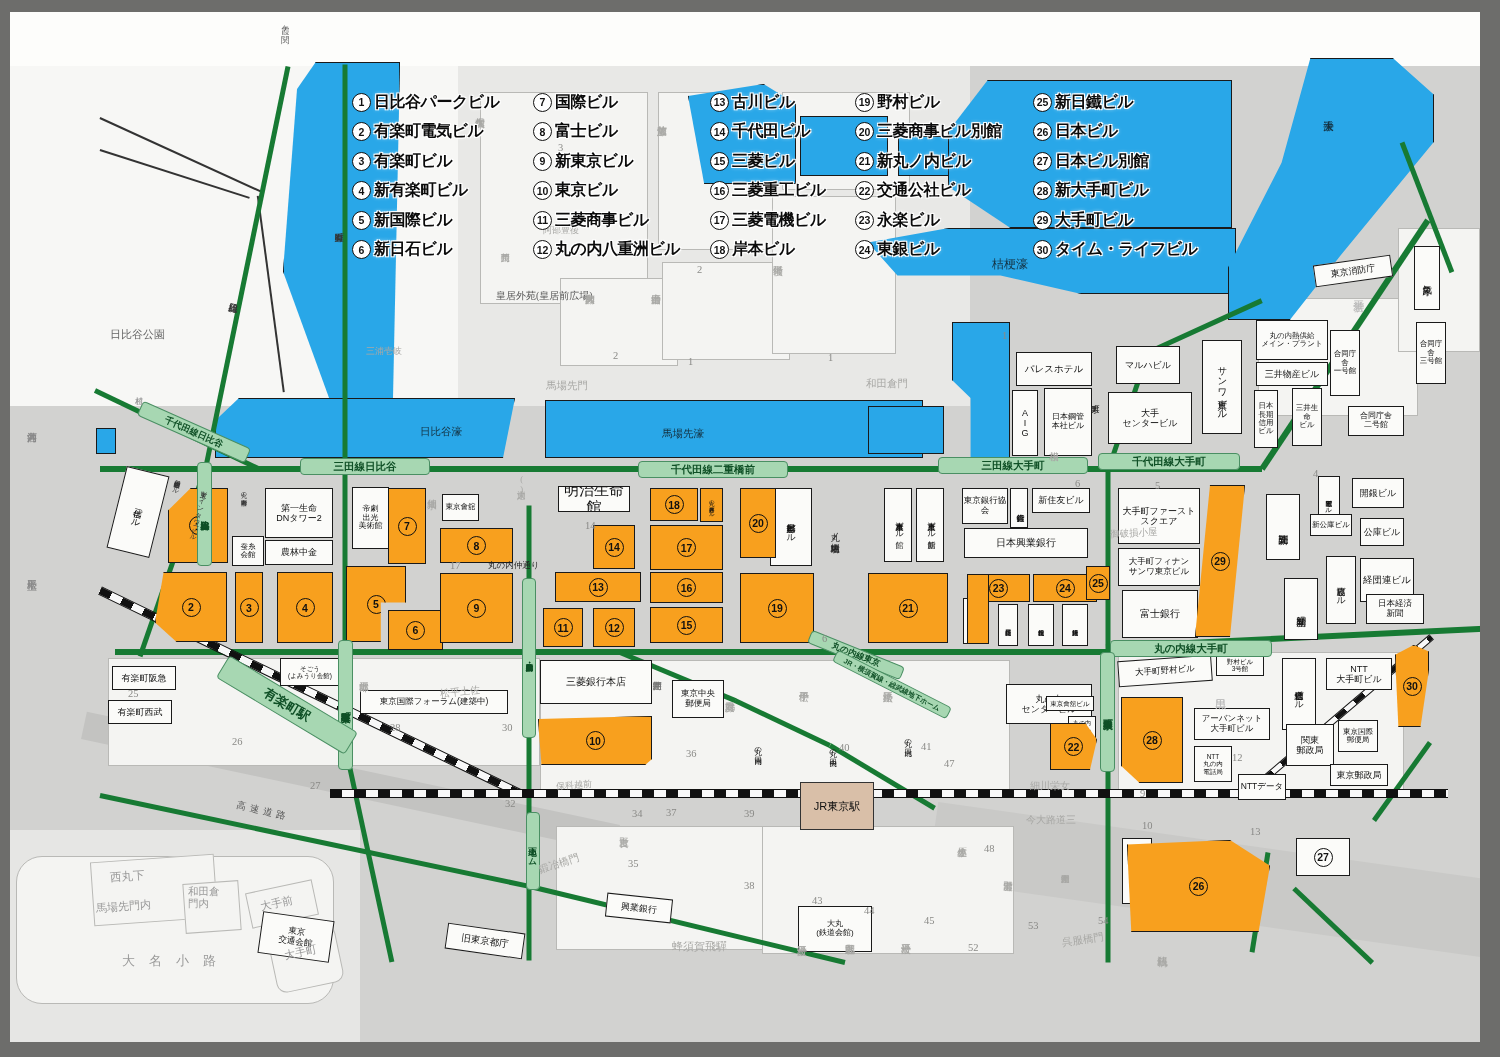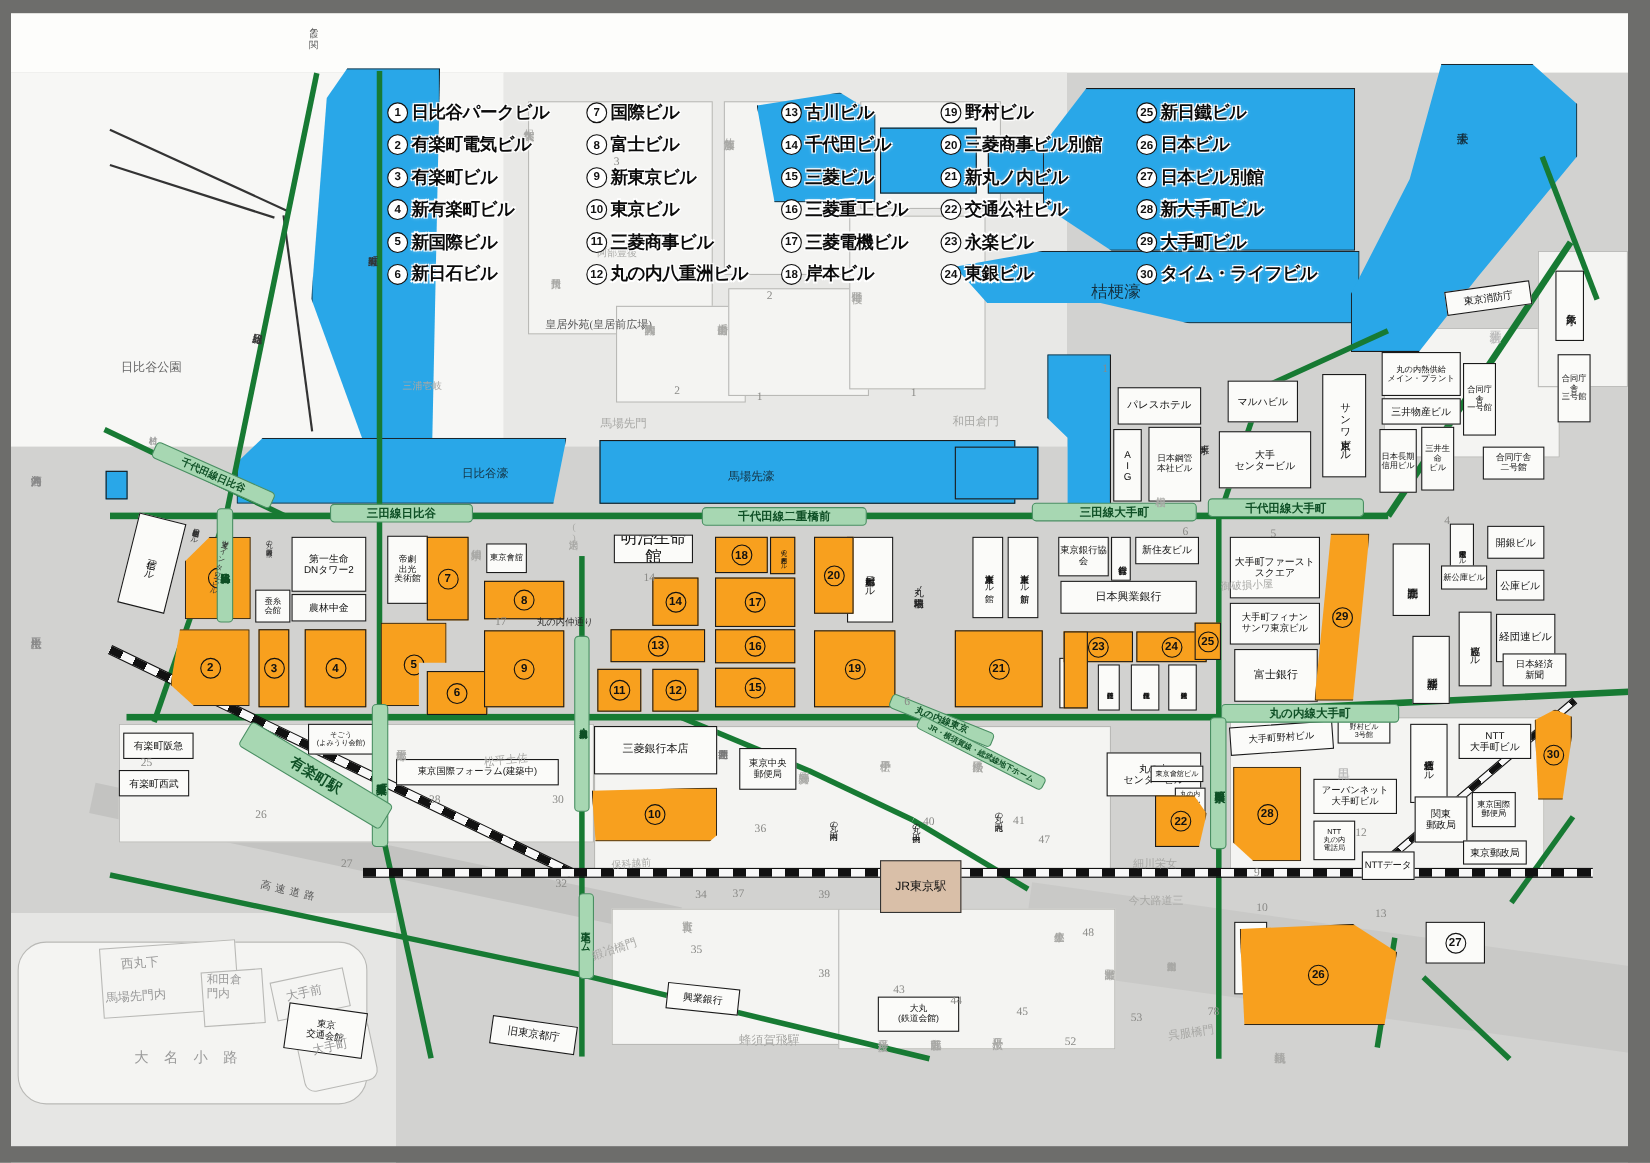--- a/index.html
+++ b/index.html
@@ -137,21 +137,21 @@
     <div class="wb" style="left: 1116px; top: 346px; width: 64px; height: 38px; font-size: 9px;">マルハビル</div>
     <div class="wb" style="left: 1108px; top: 392px; width: 84px; height: 52px; font-size: 9px;">大手
 センタービル</div>
     <div class="wb" style="left: 1016px; top: 352px; width: 76px; height: 34px; font-size: 9.5px;">パレスホテル</div>
     <div class="wb v" style="left: 1012px; top: 390px; width: 26px; height: 66px; font-size: 9px;">AIG</div>
     <div class="wb" style="left: 1044px; top: 388px; width: 48px; height: 68px; font-size: 8px;">日本鋼管
 本社ビル</div>
     <div class="wb" style="left: 1256px; top: 320px; width: 72px; height: 40px; font-size: 7.5px;">丸の内熱供給
 メイン・プラント</div>
     <div class="wb" style="left: 1256px; top: 362px; width: 72px; height: 24px; font-size: 9px;">三井物産ビル</div>
-    <div class="wb" style="left: 1254px; top: 390px; width: 34px; height: 58px; font-size: 7.5px;">日本長期
+    <div class="wb" style="left: 1254px; top: 390px; width: 24px; height: 58px; font-size: 7.5px;">日本長期
 信用ビル</div>
     <div class="wb" style="left: 1292px; top: 388px; width: 30px; height: 58px; font-size: 7.5px;">三井生命
 ビル</div>
     <div class="wb" style="left: 1330px; top: 330px; width: 30px; height: 66px; font-size: 7.5px;">合同庁舎
 一号館</div>
     <div class="wb" style="left: 1348px; top: 406px; width: 56px; height: 30px; font-size: 8px;">合同庁舎
 二号館</div>
     <div class="wb" style="left: 1416px; top: 322px; width: 30px; height: 62px; font-size: 7.5px;">合同庁舎
 三号館</div>
     <div class="wb" style="left: 1314px; top: 260px; width: 78px; height: 22px; font-size: 9px; transform: rotate(-8deg);">東京消防庁</div>
@@ -193,21 +193,21 @@
 郵便局</div>
     <div class="wb" style="left: 260px; top: 916px; width: 72px; height: 42px; font-size: 8.5px; transform: rotate(8deg);">東京
 交通会館</div>
     <div class="wb" style="left: 446px; top: 928px; width: 78px; height: 26px; font-size: 9.5px; transform: rotate(8deg);">旧東京都庁</div>
     <div class="wb" style="left: 112px; top: 666px; width: 64px; height: 24px; font-size: 9px;">有楽町阪急</div>
     <div class="wb" style="left: 108px; top: 700px; width: 64px; height: 24px; font-size: 9px;">有楽町西武</div>
     <div class="wb" style="left: 280px; top: 658px; width: 60px; height: 28px; font-size: 6.5px;">そごう
 (よみうり会館)</div>
     <div class="wb" style="left: 360px; top: 690px; width: 148px; height: 24px; font-size: 8.5px;">東京国際フォーラム(建築中)</div>
     <div class="wb" style="left: 606px; top: 896px; width: 66px; height: 24px; font-size: 9px; transform: rotate(6deg);">興業銀行</div>
-    <div class="wb" style="left: 798px; top: 906px; width: 74px; height: 32px; font-size: 8px;">大丸
+    <div class="wb" style="left: 798px; top: 906px; width: 74px; height: 46px; font-size: 8px;">大丸
 (鉄道会館)</div>
     <div class="wb v" style="left: 1122px; top: 838px; width: 30px; height: 66px; font-size: 8.5px;">朝日東海ビル</div>
     <div class="wb" style="left: 232px; top: 536px; width: 32px; height: 30px; font-size: 7.5px;">蚕糸
 会館</div>
     <div class="wb v" style="left: 116px; top: 470px; width: 44px; height: 84px; font-size: 9px; transform: rotate(14deg);">三信ビル</div>
     <div class="wb" style="left: 800px; top: 782px; width: 74px; height: 48px; font-size: 11px; background: rgb(217, 191, 168); border-color: rgb(51, 51, 51);">JR東京駅</div>
     <div class="ob" style="left: 168px; top: 488px; width: 60px; height: 75px; clip-path: polygon(38% 0px, 100% 0px, 100% 100%, 0px 100%, 0px 30%);">
       <span class="circ">1</span>
     </div>
     <div class="ob" style="left: 155px; top: 572px; width: 72px; height: 70px; clip-path: polygon(12% 0px, 100% 0px, 100% 100%, 30% 100%, 0px 72%);">
@@ -371,21 +371,21 @@
     <div class="lb v" style="left: 830px; top: 526px; font-size: 9px; color: rgb(34, 34, 34);">丸ノ内駐車場</div>
     <div class="lb v" style="left: 753px; top: 742px; font-size: 7.5px; color: rgb(34, 34, 34);">丸の内南口</div>
     <div class="lb v" style="left: 828px; top: 744px; font-size: 7.5px; color: rgb(34, 34, 34);">丸の内中央口</div>
     <div class="lb v" style="left: 903px; top: 734px; font-size: 7.5px; color: rgb(34, 34, 34);">丸の内北口</div>
     <div class="lb v" style="left: 1090px; top: 398px; font-size: 8.5px; color: rgb(34, 34, 34);">大手町</div>
     <div class="lb v" style="left: 174px; top: 476px; font-size: 6.5px; color: rgb(51, 51, 51); transform: rotate(14deg);">朝日生命日比谷ビル</div>
     <div class="lb v" style="left: 196px; top: 486px; font-size: 6.5px; color: rgb(51, 51, 51); transform: rotate(14deg);">東宝ツインタワービル</div>
     <div class="lb v" style="left: 240px; top: 488px; font-size: 6px; color: rgb(51, 51, 51);">丸の内警察署</div>
     <div class="lb" style="left: 420px; top: 426px; font-size: 10.5px; color: rgb(20, 48, 63);">日比谷濠</div>
     <div class="lb" style="left: 662px; top: 428px; font-size: 10.5px; color: rgb(20, 48, 63);">馬場先濠</div>
-    <div class="lb" style="left: 992px; top: 258px; font-size: 15px; color: rgb(20, 48, 63); text-align: center;">桔梗濠</div>
+    <div class="lb" style="left: 992px; top: 258px; font-size: 12px; color: rgb(20, 48, 63); text-align: center;">桔梗濠</div>
     <div class="lb v" style="left: 1322px; top: 112px; font-size: 10.5px; color: rgb(20, 48, 63);">大手濠</div>
     <div class="pn" style="left: 128px; top: 688px; font-size: 10.5px;">25</div>
     <div class="pn" style="left: 232px; top: 736px; font-size: 10.5px;">26</div>
     <div class="pn" style="left: 310px; top: 780px; font-size: 10.5px;">27</div>
     <div class="pn" style="left: 390px; top: 722px; font-size: 10.5px;">28</div>
     <div class="pn" style="left: 502px; top: 722px; font-size: 10.5px;">30</div>
     <div class="pn" style="left: 505px; top: 798px; font-size: 10.5px;">32</div>
     <div class="pn" style="left: 632px; top: 808px; font-size: 10.5px;">34</div>
     <div class="pn" style="left: 628px; top: 858px; font-size: 10.5px;">35</div>
     <div class="pn" style="left: 686px; top: 748px; font-size: 10.5px;">36</div>
@@ -394,21 +394,21 @@
     <div class="pn" style="left: 744px; top: 808px; font-size: 10.5px;">39</div>
     <div class="pn" style="left: 839px; top: 742px; font-size: 10.5px;">40</div>
     <div class="pn" style="left: 921px; top: 741px; font-size: 10.5px;">41</div>
     <div class="pn" style="left: 812px; top: 895px; font-size: 10.5px;">43</div>
     <div class="pn" style="left: 864px; top: 905px; font-size: 10.5px;">44</div>
     <div class="pn" style="left: 924px; top: 915px; font-size: 10.5px;">45</div>
     <div class="pn" style="left: 944px; top: 758px; font-size: 10.5px;">47</div>
     <div class="pn" style="left: 984px; top: 843px; font-size: 10.5px;">48</div>
     <div class="pn" style="left: 968px; top: 942px; font-size: 10.5px;">52</div>
     <div class="pn" style="left: 1028px; top: 920px; font-size: 10.5px;">53</div>
-    <div class="pn" style="left: 1098px; top: 915px; font-size: 10.5px;">78</div>
+    <div class="pn" style="left: 1098px; top: 915px; font-size: 10.5px;">54</div>
     <div class="pn" style="left: 697px; top: 264px; font-size: 10.5px;">2</div>
     <div class="pn" style="left: 828px; top: 352px; font-size: 10.5px;">1</div>
     <div class="pn" style="left: 613px; top: 350px; font-size: 10.5px;">2</div>
     <div class="pn" style="left: 558px; top: 142px; font-size: 10.5px;">3</div>
     <div class="pn" style="left: 688px; top: 356px; font-size: 10.5px;">1</div>
     <div class="pn" style="left: 1155px; top: 480px; font-size: 10.5px;">5</div>
     <div class="pn" style="left: 1075px; top: 478px; font-size: 10.5px;">6</div>
     <div class="pn" style="left: 1313px; top: 468px; font-size: 10.5px;">4</div>
     <div class="pn" style="left: 822px; top: 633px; font-size: 10.5px;">6</div>
     <div class="pn" style="left: 450px; top: 560px; font-size: 10.5px;">17</div>

